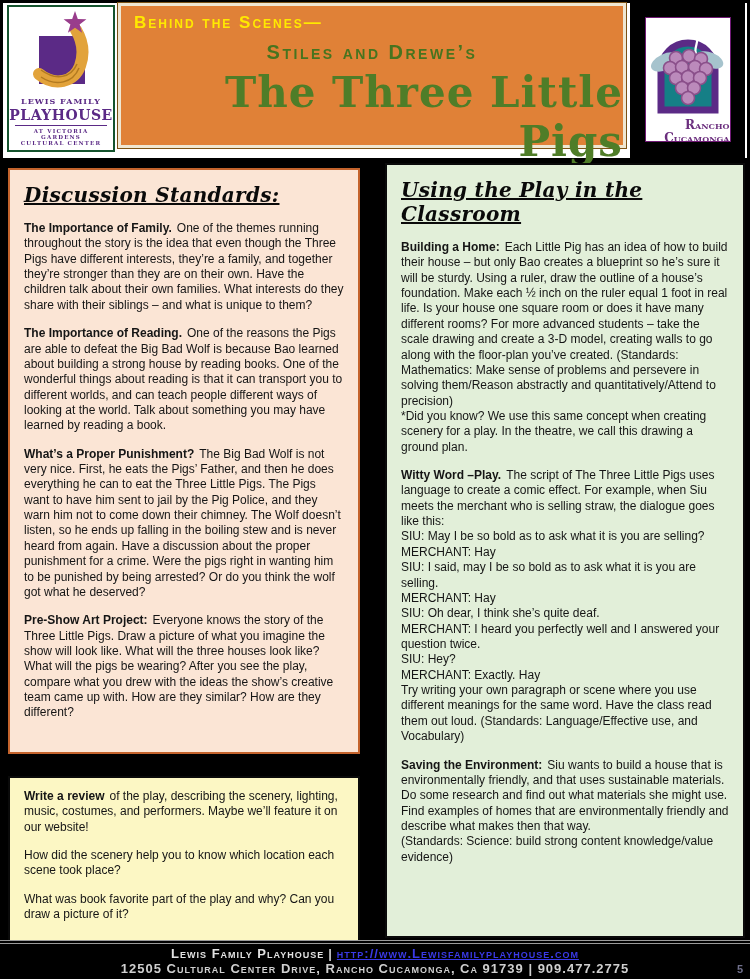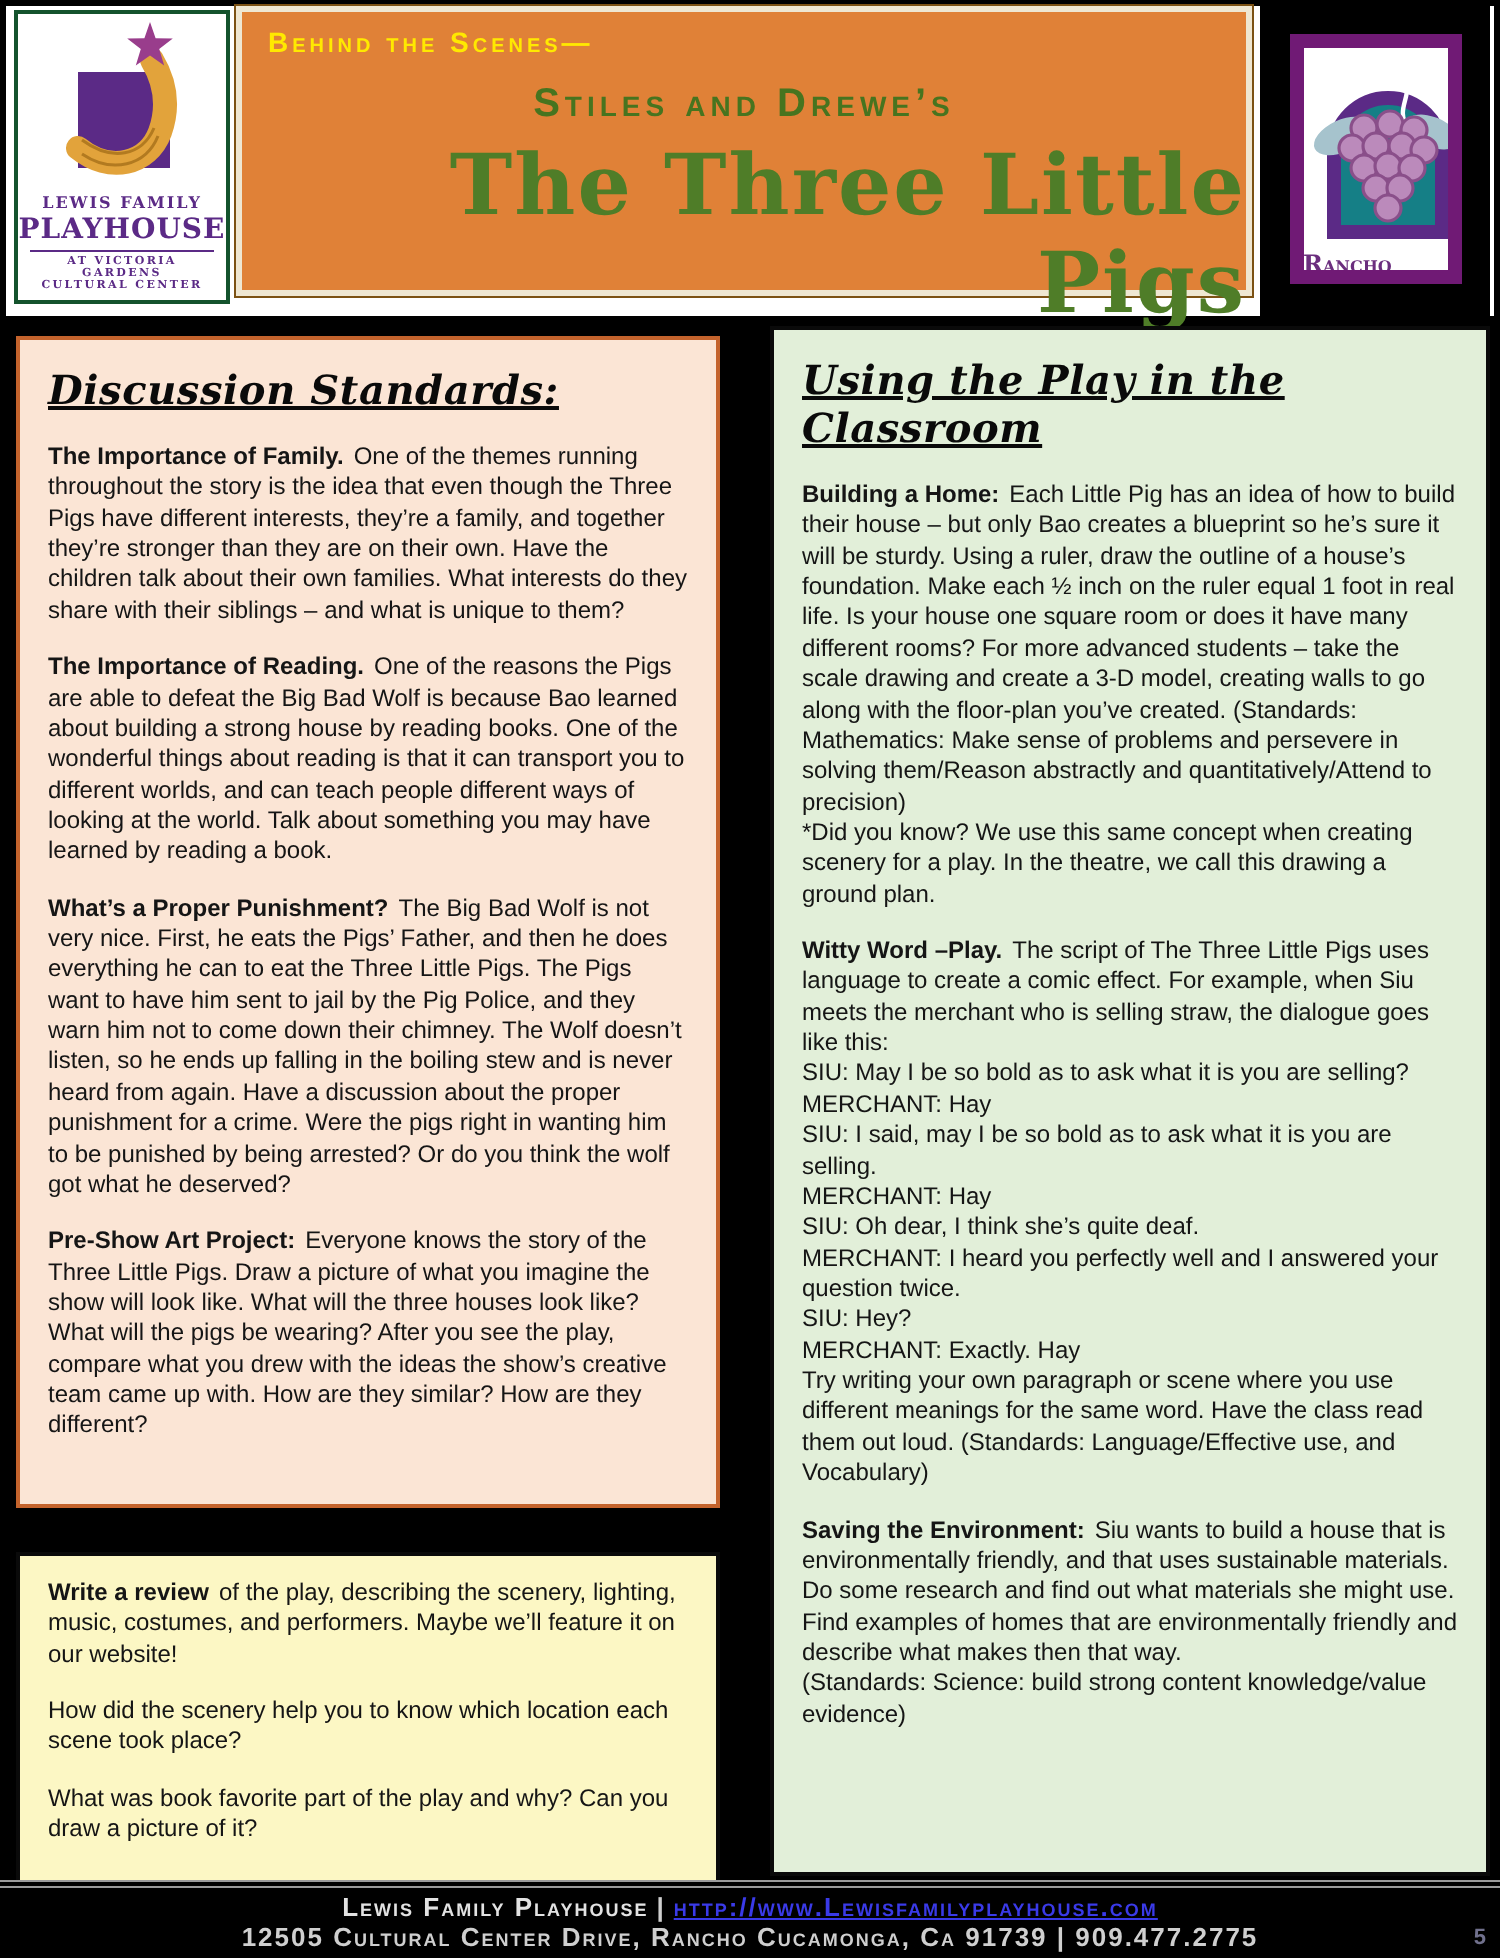--- a/index.html
+++ b/index.html
@@ -9,26 +9,26 @@
   
   .header { position:absolute; top:3px; left:3px; width:744px; height:155px; background:#ffffff; }
   .logo-left { position:absolute; left:4px; top:2px; width:108px; height:147px; background:#fff; border:2px solid #14532d; text-align:center; overflow:hidden; }
   .logo-left svg { display:block; margin:3px auto 0; }
   .ll1 { font-family:"DejaVu Serif", serif; font-weight:bold; font-size:8px; color:#5b2a86; letter-spacing:1px; }
   .ll2 { font-family:"DejaVu Serif", serif; font-weight:bold; font-size:14px; color:#5b2a86; letter-spacing:.5px; margin-top:1px; }
   .ll3 { font-family:"DejaVu Serif", serif; font-weight:bold; font-size:5.5px; color:#5b2a86; letter-spacing:1.2px; border-top:1px solid #5b2a86; margin:2px 6px 0; padding-top:2px; }
   .ll4 { font-family:"DejaVu Serif", serif; font-weight:bold; font-size:5.5px; color:#5b2a86; letter-spacing:1.2px; }
 
   .banner { position:absolute; left:115px; top:0; width:508px; height:145px; background:#e08137; border:3px solid #efe7d2; box-shadow:0 0 0 1px #7c5214; }
-  .kicker { position:absolute; left:13px; top:7px; font-weight:bold; font-size:14px; font-variant:small-caps; letter-spacing:2px; color:#ffe900; }
+  .kicker { position:absolute; left:13px; top:7px; font-weight:bold; font-size:17px; font-variant:small-caps; letter-spacing:2px; color:#ffe900; }
   .subtitle { text-align:center; margin-top:35px; font-weight:bold; font-size:20px; font-variant:small-caps; letter-spacing:2.5px; color:#47741f; }
   .btitle { text-align:right; margin-top:4px; font-family:"DejaVu Serif", serif; font-weight:bold; font-size:42px; letter-spacing:1px; color:#4f7d28; }
 
   .logo-right { position:absolute; left:630px; top:0; width:115px; height:158px; background:#000; z-index:2; }
-  .logo-right .card { margin:17px auto 0; width:86px; height:125px; background:#fff; border:7px solid #701a75; text-align:left; overflow:hidden; }
+  .logo-right .card { margin:17px auto 0; width:86px; height:125px; background:#fff; border:1px solid #701a75; text-align:right; overflow:hidden; }
   .rc1 { font-family:"DejaVu Serif", serif; font-variant:small-caps; font-weight:bold; font-size:12px; color:#6b2e7e; line-height:1.05; margin-top:1px; }
   .rc2 { font-family:"DejaVu Serif", serif; font-variant:small-caps; font-weight:bold; font-size:12px; color:#6b2e7e; line-height:1.05; }
 
   
   .box { position:absolute; overflow:hidden; }
   .box h2 { font-family:"DejaVu Serif", serif; font-style:italic; font-weight:bold; font-size:20px; color:#0a0a0a; text-decoration:underline; margin:1px 0 14px; letter-spacing:.3px; }
   .peach { left:8px;  top:168px; width:352px; height:586px; background:#fbe5d5; border:2px solid #c4632c; padding:12px 14px; }
   .yellow { left:8px; top:776px; width:352px; height:178px; background:#fcf7c4; border:2px solid #0a0a0a; padding:11px 14px; }
   .green { left:385px; top:163px; width:360px; height:775px; background:#e2efd9; border:2px solid #0a0a0a; padding:12px 14px; }
   .para { font-size:12px; line-height:1.28; color:#151515; margin-bottom:13px; }

